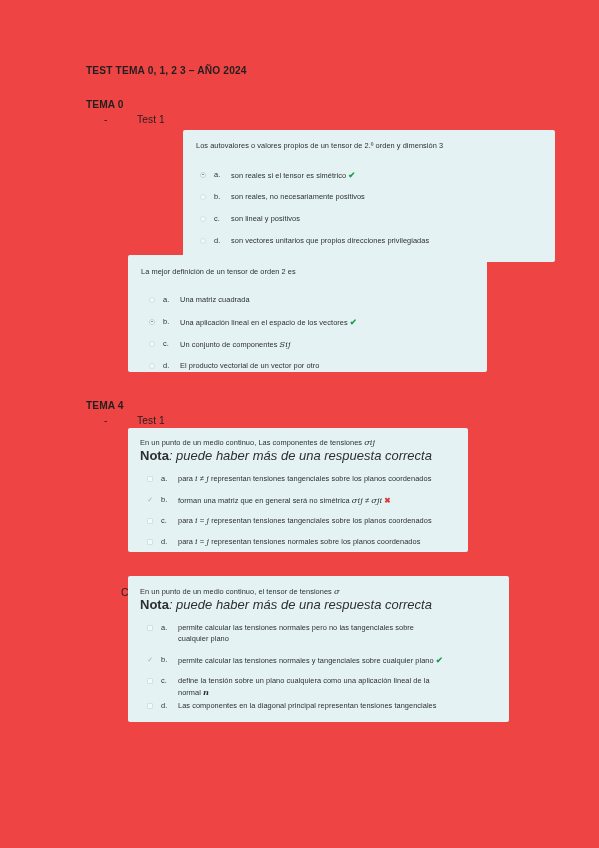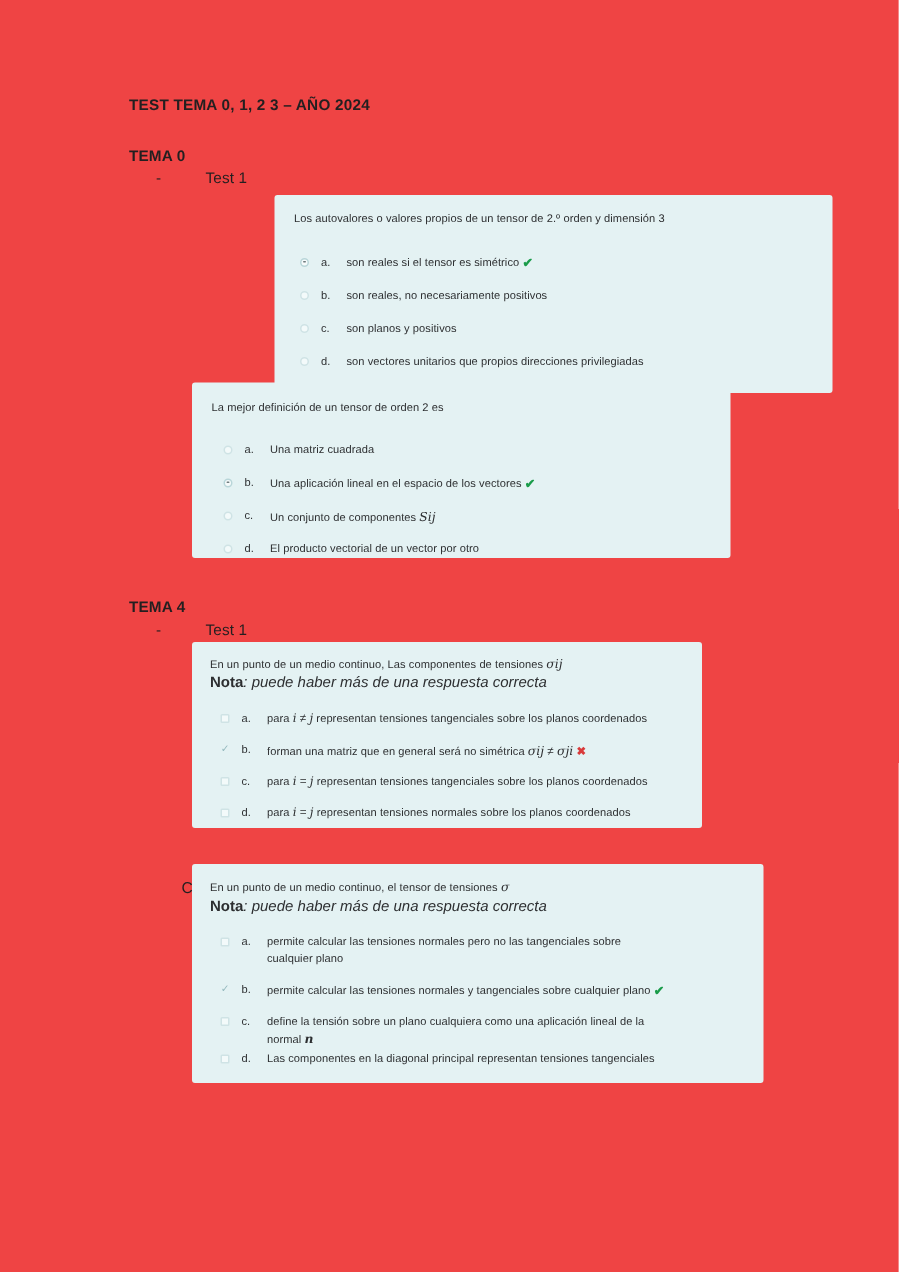--- a/index.html
+++ b/index.html
@@ -72,21 +72,21 @@
   }
   .qtext {
     position: absolute;
     font-size: 7.4px;
     line-height: 10px;
     color: #2d2f31;
     letter-spacing: 0.05px;
   }
   .qnote {
     position: absolute;
-    font-size: 10px;
+    font-size: 13px;
     line-height: 10px;
     color: #2d2f31;
   }
   .qnote b { font-weight: bold; }
   .qnote i { font-style: italic; }
 
   .opt {
     position: absolute;
     font-size: 7.4px;
     line-height: 10.5px;
@@ -216,21 +216,21 @@
         </span>
       <span class="letter">b.</span>
       <span class="body">son reales, no necesariamente positivos</span>
     </div>
 
     <div class="opt" style="left:17px; top:84px; width:345px;">
       <span class="marker">
           <span class="radio"></span>
         </span>
       <span class="letter">c.</span>
-      <span class="body">son planos y positivos</span>
+      <span class="body">son lineal y positivos</span>
     </div>
 
     <div class="opt" style="left:17px; top:106px; width:345px;">
       <span class="marker">
           <span class="radio"></span>
         </span>
       <span class="letter">d.</span>
       <span class="body">son vectores unitarios que propios direcciones privilegiadas</span>
     </div>
   </div>

